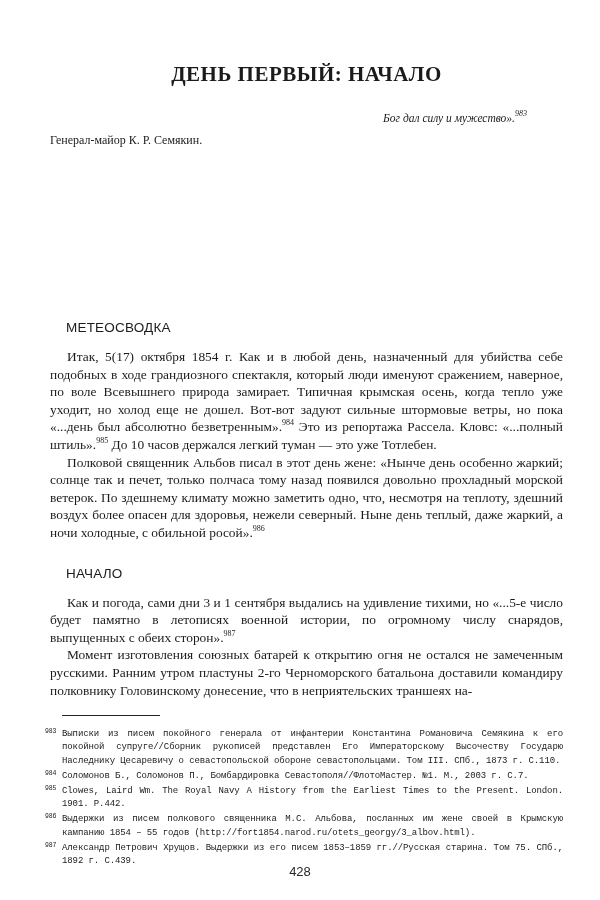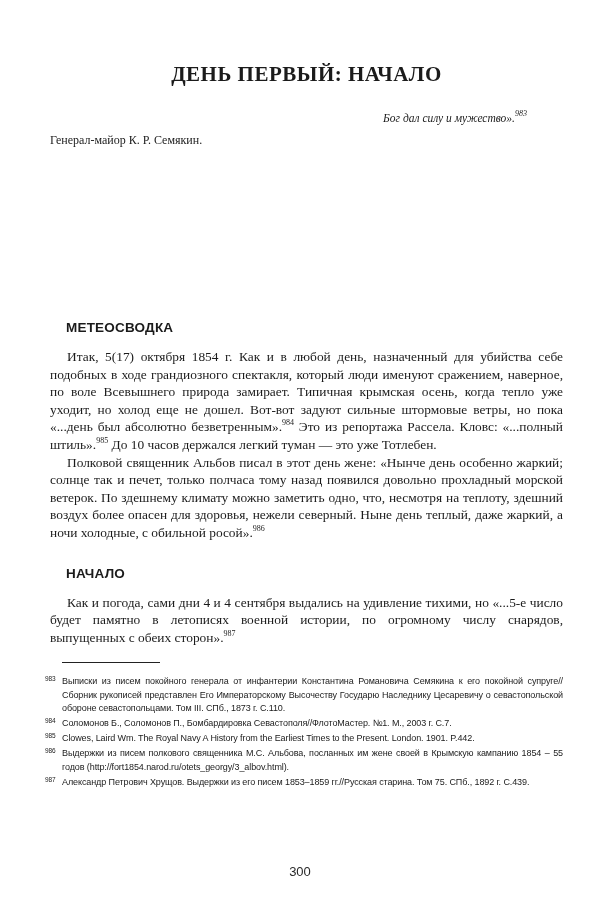--- a/index.html
+++ b/index.html
@@ -31,21 +31,21 @@
     line-height:15px;
   }
   .attribution {
     margin-top:7px;
     font-size:12px;
   }
   .section-heading {
     margin:0;
     font-family:"Liberation Sans", sans-serif;
     font-size:13.5px;
-    font-weight:bold;
+    font-weight:normal;
     letter-spacing:0.2px;
     padding-left:16px;
   }
   .heading-meteo { margin-top:172px; margin-bottom:13px; }
   .heading-nachalo { margin-top:24px; margin-bottom:13px; }
   .body-par {
     margin:0;
     font-size:13.4px;
     line-height:17.6px;
     text-align:justify;
@@ -69,20 +69,21 @@
     font-family:"Liberation Sans", sans-serif;
     font-size:9px;
     line-height:13.2px;
     letter-spacing:-0.1px;
   }
   .fn {
     position:relative;
     padding-left:17px;
     text-align:justify;
     margin-bottom:2px;
+    font-family:Liberation Mono, monospace;
   }
   .fn-marker {
     position:absolute;
     left:0; top:0;
     font-size:6.5px;
     line-height:normal;
   }
   .page-number {
     position:absolute;
     left:0; right:0;
@@ -107,22 +108,23 @@
   <div class="attribution">Генерал-майор К. Р. Семякин.</div>
 
   <h2 class="section-heading heading-meteo">МЕТЕОСВОДКА</h2>
 
   <p class="body-par"><span>Итак, 5(17) октября 1854 г. Как и в любой день, назначенный для убийства себе подобных в ходе грандиозного спектакля, который люди именуют сражением, наверное, по воле Всевышнего природа замирает. Типичная крымская осень, когда тепло уже уходит, но холод еще не дошел. Вот-вот задуют сильные штормовые ветры, но пока «...день был абсолютно безветренным».</span><sup class="fnref">984</sup><span> Это из репортажа Рассела. Кловс: «...полный штиль».</span><sup class="fnref">985</sup><span> До 10 часов держался легкий туман — это уже Тотлебен.</span></p>
 
   <p class="body-par"><span>Полковой священник Альбов писал в этот день жене: «Нынче день особенно жаркий; солнце так и печет, только полчаса тому назад появился довольно прохладный морской ветерок. По здешнему климату можно заметить одно, что, несмотря на теплоту, здешний воздух более опасен для здоровья, нежели северный. Ныне день теплый, даже жаркий, а ночи холодные, с обильной росой».</span><sup class="fnref">986</sup></p>
 
   <h2 class="section-heading heading-nachalo">НАЧАЛО</h2>
 
-  <p class="body-par"><span>Как и погода, сами дни 4 и 4 сентября выдались на удивление тихими, но «...5-е число будет памятно в летописях военной истории, по огромному числу снарядов, выпущенных с обеих сторон».</span><sup class="fnref">987</sup></p>
+  <p class="body-par"><span>Как и погода, сами дни 3 и 1 сентября выдались на удивление тихими, но «...5-е число будет памятно в летописях военной истории, по огромному числу снарядов, выпущенных с обеих сторон».</span><sup class="fnref">987</sup></p>
 
+  <p class="body-par">Момент изготовления союзных батарей к открытию огня не остался не замеченным русскими. Ранним утром пластуны 2-го Черноморского батальона доставили командиру полковнику Головинскому донесение, что в неприятельских траншеях на-</p>
 
   <div class="fn-rule"></div>
 
   <div class="footnotes">
     <div class="fn">
       <sup class="fn-marker">983</sup><span>Выписки из писем покойного генерала от инфантерии Константина Романовича Семякина к его покойной супруге//Сборник рукописей представлен Его Императорскому Высочеству Государю Наследнику Цесаревичу о севастопольской обороне севастопольцами. Том III. СПб., 1873 г. С.110.</span>
     </div>
     <div class="fn">
       <sup class="fn-marker">984</sup><span>Соломонов Б., Соломонов П., Бомбардировка Севастополя//ФлотоМастер. №1. М., 2003 г. С.7.</span>
     </div>
@@ -130,15 +132,15 @@
       <sup class="fn-marker">985</sup><span>Clowes, Laird Wm. The Royal Navy A History from the Earliest Times to the Present. London. 1901. P.442.</span>
     </div>
     <div class="fn">
       <sup class="fn-marker">986</sup><span>Выдержки из писем полкового священника М.С. Альбова, посланных им жене своей в Крымскую кампанию 1854 – 55 годов (http://fort1854.narod.ru/otets_georgy/3_albov.html).</span>
     </div>
     <div class="fn">
       <sup class="fn-marker">987</sup><span>Александр Петрович Хрущов. Выдержки из его писем 1853–1859 гг.//Русская старина. Том 75. СПб., 1892 г. С.439.</span>
     </div>
   </div>
 
-  <div class="page-number">300</div>
+  <div class="page-number">428</div>
 
 </div>
 
 </body></html>

